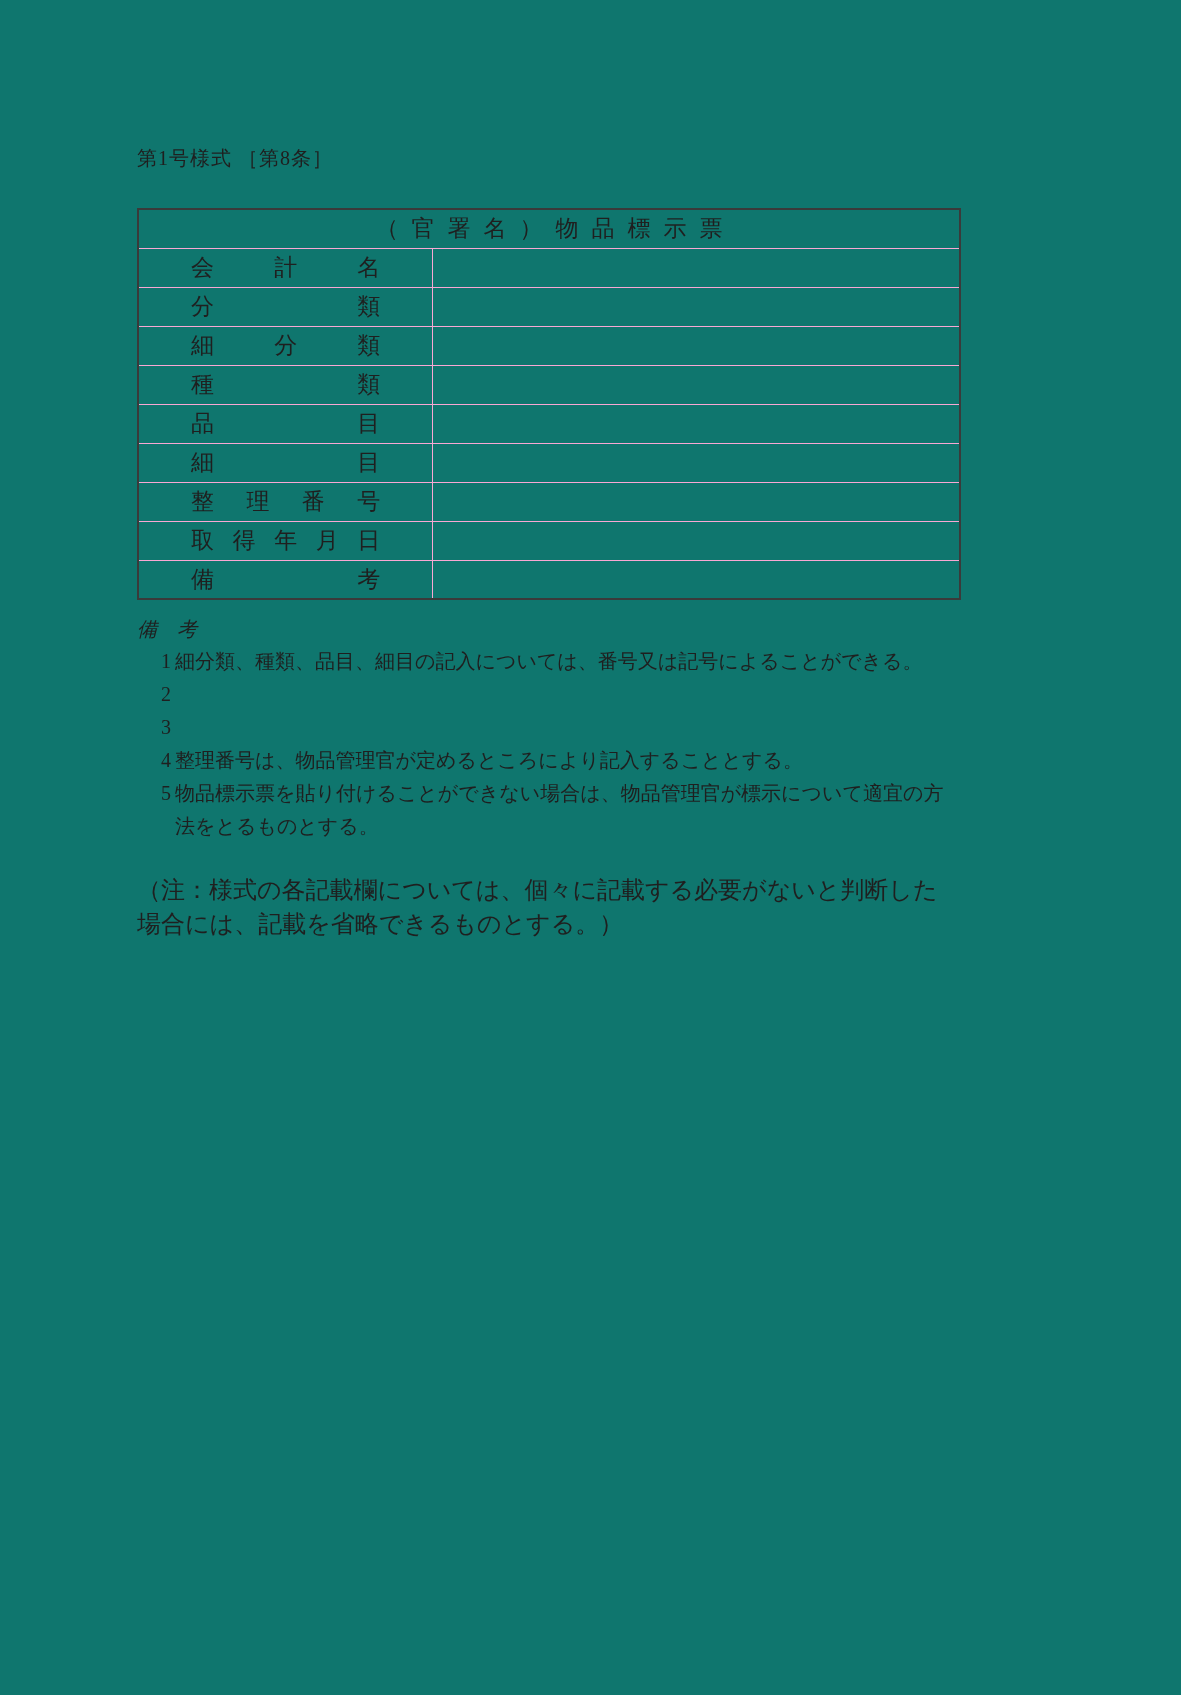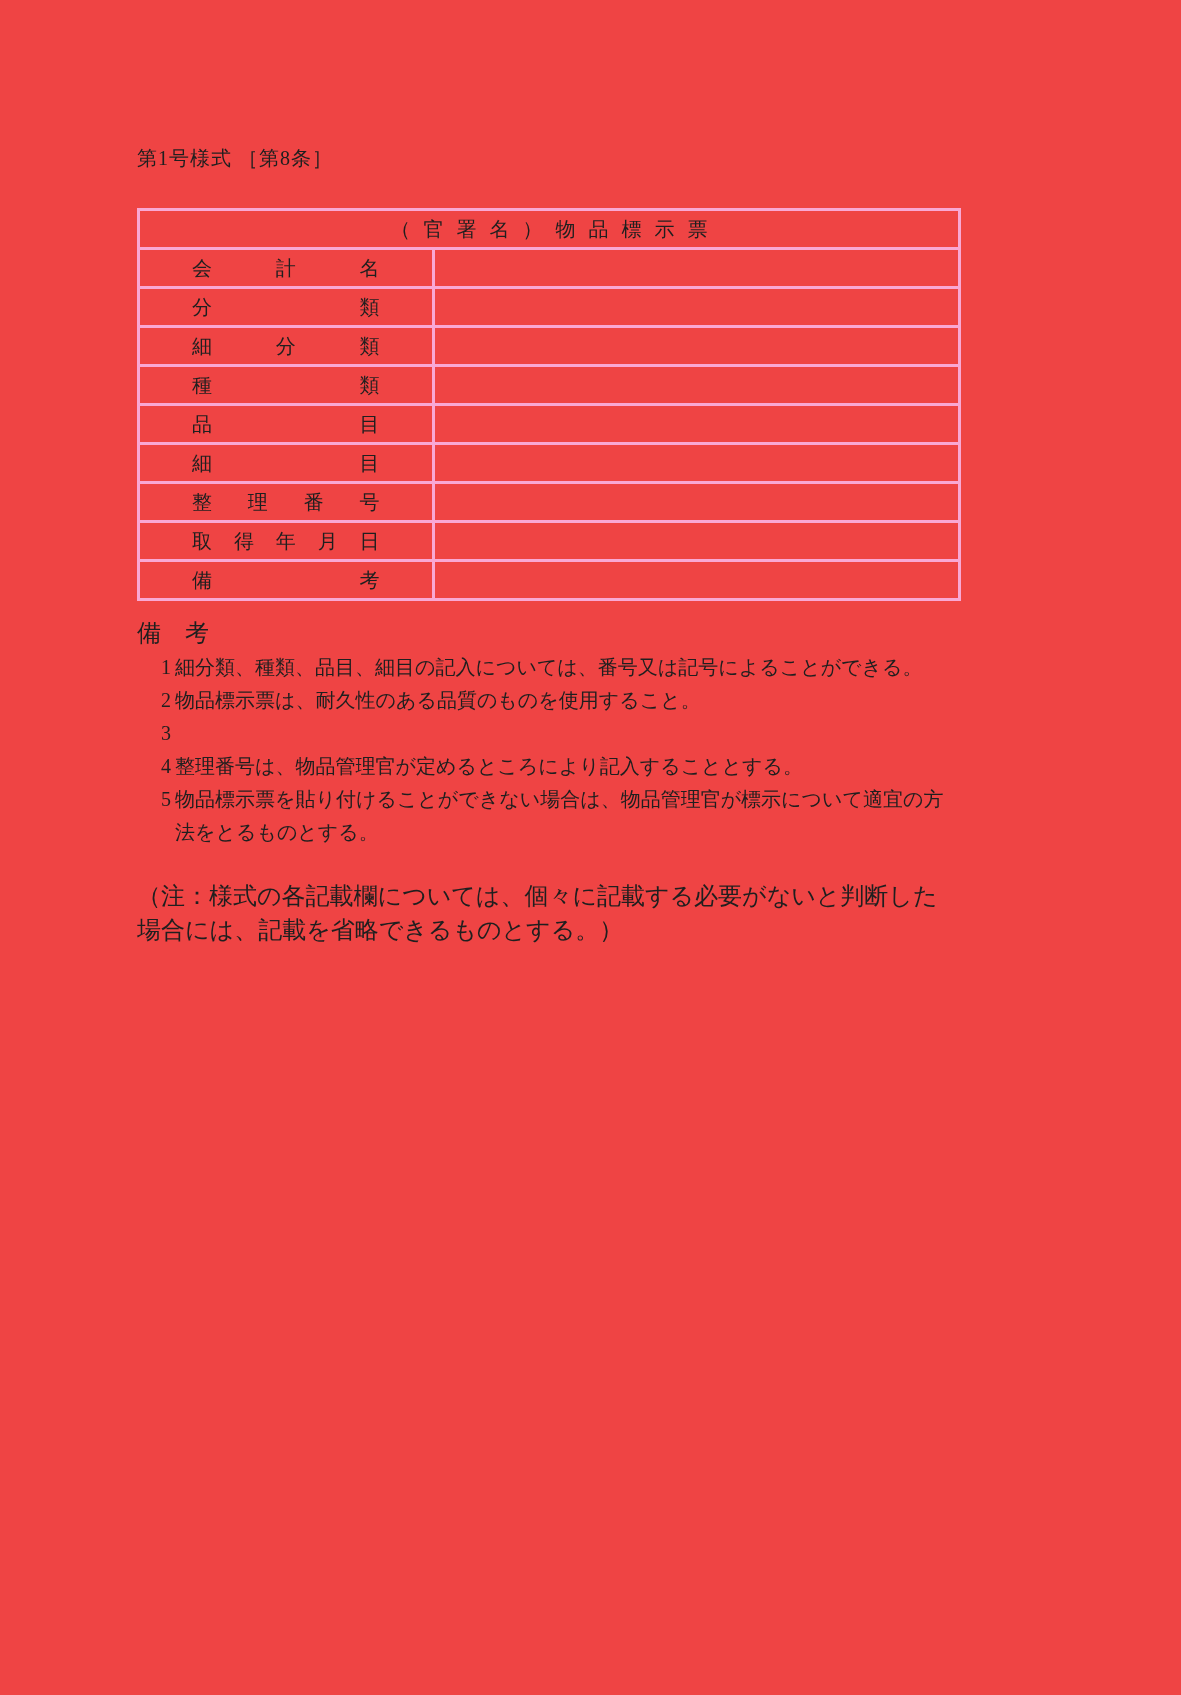--- a/index.html
+++ b/index.html
@@ -1,42 +1,42 @@
 <!DOCTYPE html>
 <html><head>
 <meta charset="utf-8">
 <style>
   * { margin: 0; padding: 0; box-sizing: border-box; }
   html, body { background: #ffffff; }
   .page {
     position: relative;
     width: 1181px;
     height: 1695px;
-    background: #ef4444;
+    background: #0f766e;
     font-family: "Liberation Serif", "DejaVu Serif", serif;
     color: #1f1f1f;
     padding: 145px 220px 0 137px;
   }
   .content { width: 824px; }
 
   .form-label {
     font-size: 20px;
     letter-spacing: 1px;
   }
 
   table.form-table {
     width: 824px;
     border-collapse: collapse;
     margin-top: 36px;
     border: 2px solid #3a3a3a;
   }
   table.form-table td {
-    border: 3px solid #f9a8d4;
+    border: 1px solid #f9a8d4;
     height: 39px;
-    font-size: 20px;
+    font-size: 23px;
     vertical-align: middle;
   }
   td.title-cell {
     text-align: center;
     letter-spacing: 13px;
     padding-left: 13px; 
     height: 40px;
   }
   td.label-cell {
     width: 295px;
@@ -46,21 +46,22 @@
     width: 529px;
   }
   .dist {
     display: flex;
     justify-content: space-between;
     width: 100%;
   }
 
   .notes-heading {
     margin-top: 16px;
-    font-size: 24px;
+    font-size: 20px;
+    font-style: italic;
   }
   .notes-list { margin-top: 2px; }
   .note-item {
     display: flex;
     align-items: flex-start;
     padding-left: 20px;
     line-height: 33px;
     font-size: 20px;
   }
   .note-num {
@@ -185,21 +186,20 @@
 
     <div class="notes-heading">備　考</div>
 
     <div class="notes-list">
       <div class="note-item">
         <span class="note-num">1</span>
         <span class="note-text">細分類、種類、品目、細目の記入については、番号又は記号によることができる。</span>
       </div>
       <div class="note-item">
         <span class="note-num">2</span>
-        <span class="note-text">物品標示票は、耐久性のある品質のものを使用すること。</span>
       </div>
       <div class="note-item">
         <span class="note-num">3</span>
       </div>
       <div class="note-item">
         <span class="note-num">4</span>
         <span class="note-text">整理番号は、物品管理官が定めるところにより記入することとする。</span>
       </div>
       <div class="note-item">
         <span class="note-num">5</span>

